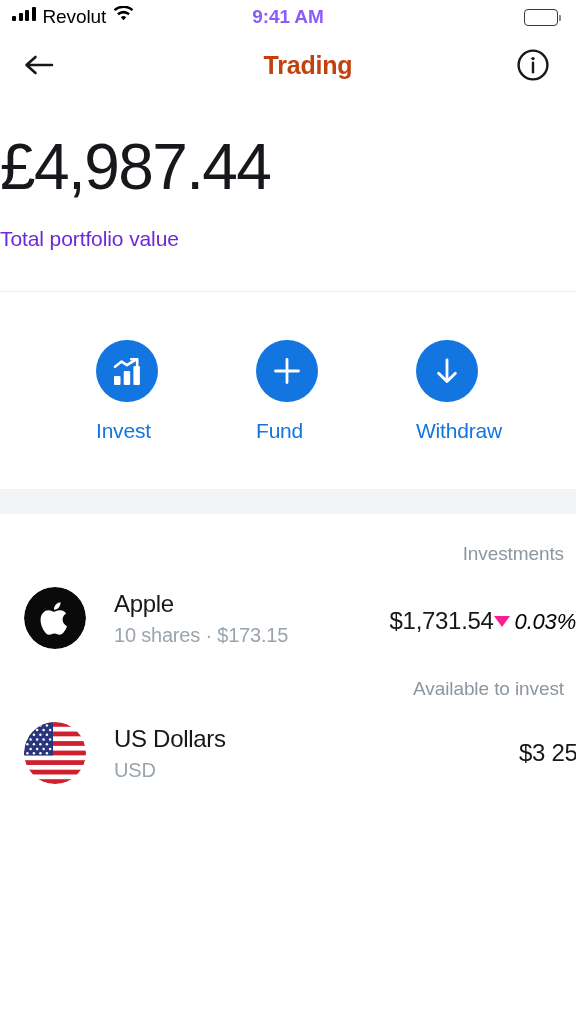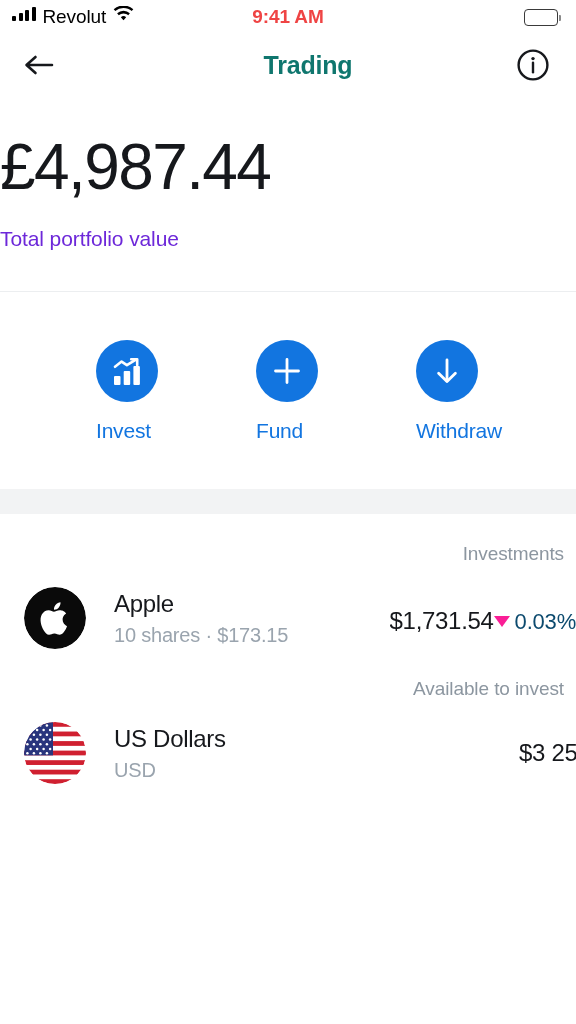--- a/index.html
+++ b/index.html
@@ -19,38 +19,38 @@
   }
   .sb-left{ display:flex; align-items:flex-start; gap:7px; }
   .signal-bars{ display:flex; align-items:flex-end; gap:2.5px; height:15px; }
   .signal-bars i{ display:block; width:4px; background:#000; border-radius:1px; }
   .signal-bars i:nth-child(1){ height:5px; }
   .signal-bars i:nth-child(2){ height:8px; }
   .signal-bars i:nth-child(3){ height:11px; }
   .signal-bars i:nth-child(4){ height:14px; }
   .carrier{ font-size:19px; color:#000; letter-spacing:-0.1px; }
   .wifi-icon{ width:21px; height:16px; display:block; }
-  .sb-time{ font-size:19px; font-weight:bold; color:#ef4444; letter-spacing:-0.1px;
+  .sb-time{ font-size:19px; font-weight:bold; color:#8b5cf6; letter-spacing:-0.1px;
             position:absolute; left:0; right:0; text-align:center; pointer-events:none; }
   .sb-right{ display:flex; align-items:center; }
   .battery{ position:relative; width:34px; height:17px;
             border:1.6px solid #3a3a3a; border-radius:4px; padding:1.6px; }
   .battery .fill{ width:100%; height:100%; background:#000; border-radius:1.6px; }
   .battery:after{ content:""; position:absolute; right:-4px; top:5px;
                   width:2.4px; height:6px; background:#8a8a8a; border-radius:0 1px 1px 0; }
 
   
   .nav-bar{
     height:62px; width:100%;
     display:flex; align-items:center; justify-content:space-between;
     padding:0 26px 0 22px; position:relative;
   }
   .nav-title{
     position:absolute; left:0; right:0; text-align:center;
-    font-size:25px; font-weight:bold; color:#0f766e; letter-spacing:-0.2px;
+    font-size:25px; font-weight:bold; color:#c2410c; letter-spacing:-0.2px;
     pointer-events:none;
     padding-left:40px;
   }
   .back-arrow{ width:34px; height:30px; cursor:pointer; z-index:2; }
   .info-btn{ width:34px; height:34px; cursor:pointer; z-index:2; }
 
   
   .portfolio{
     padding-top:38px; padding-bottom:40px; 
   }
@@ -99,22 +99,22 @@
   .row-main{ flex:1 1 auto; padding-left:28px; min-width:0; }
   .row-name{ font-size:24px; font-weight:normal; color:#16181c; letter-spacing:-0.3px; }
   .row-sub{ font-size:20px; color:#9aa4ae; letter-spacing:-0.2px; margin-top:6px; }
   .row-right{
     flex:0 0 auto; text-align:right; padding-right:0;
     display:flex; align-items:flex-end;
     white-space:nowrap; overflow:hidden;
   }
   .row-amount{ font-size:24px; color:#16181c; letter-spacing:-0.3px; }
   .row-change{
-    font-size:22px; color:#0c4a6e; letter-spacing:-0.2px; margin-top:7px;
-    display:flex; align-items:center; gap:5px;
+    font-size:22px; color:#000000; letter-spacing:-0.2px; margin-top:7px;
+    display:flex; align-items:center; gap:5px;font-style:italic;
   }
   .caret-down{
     width:0; height:0; border-left:8px solid transparent;
     border-right:8px solid transparent; border-top:11px solid #fa1e96;
   }
   
   .row-clip{ overflow:hidden; }
   .row-clip .row-right{ margin-right:-34px; }
 </style>
 </head>

